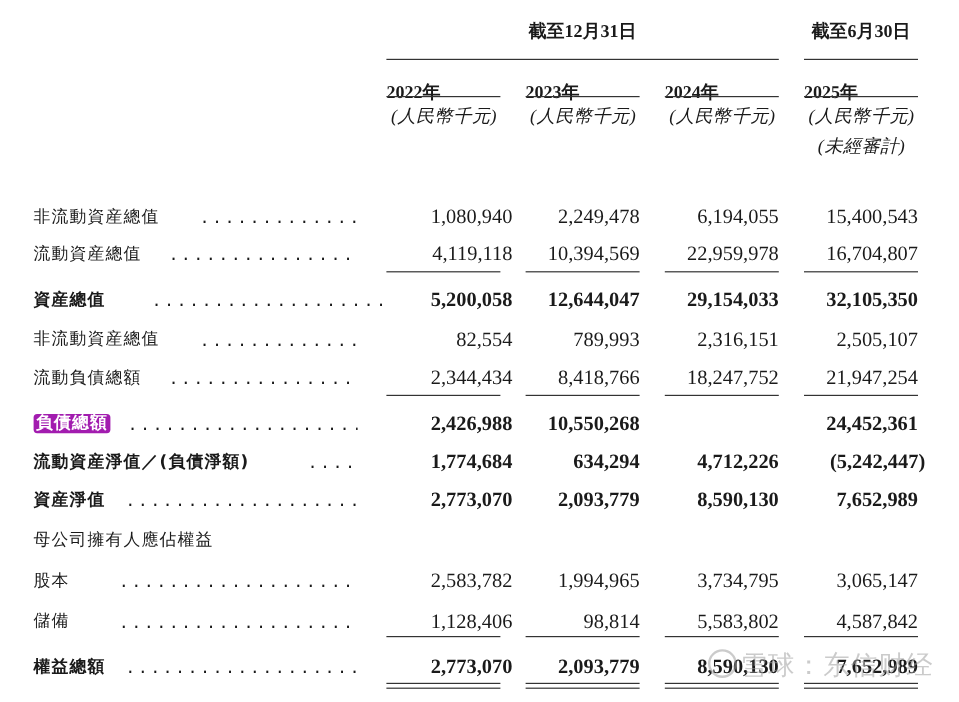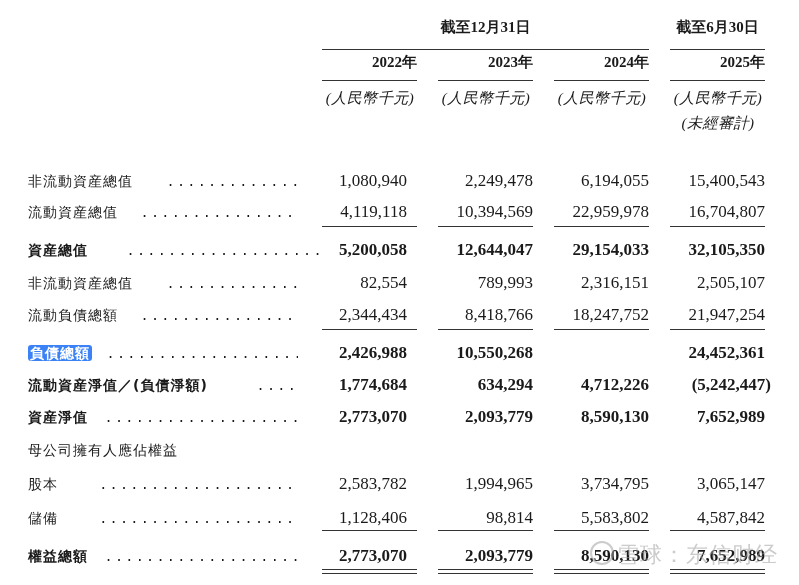--- a/index.html
+++ b/index.html
@@ -25,23 +25,23 @@
       text-align: center;
       line-height: 20px;
     }
     .hline {
       position: absolute;
       height: 0;
       border-top: 1.3px solid #333;
     }
     .year-label {
       position: absolute;
-      top: 52px;
-      width: 95px;
-      text-align: right;
+      top: 68px;
+      width: 95px;
+      text-align: left;
       font-weight: bold;
       font-size: 15px;
       line-height: 20px;
     }
     .unit-label {
       position: absolute;
       top: 88px;
       width: 100px;
       text-align: center;
       font-style: italic;
@@ -84,36 +84,36 @@
       right: 501px;
       font-family: "DejaVu Sans", sans-serif;
       font-size: 16px;
       line-height: 22px;
       letter-spacing: 5.3px;
       white-space: nowrap;
       overflow: hidden;
       text-align: right;
     }
     .badge {
-      background: #3b82f6;
+      background: #a21caf;
       color: #ffffff;
       border-radius: 3px;
       padding: 0 2px;
     }
     .cell {
       position: absolute;
       top: 4px;
       width: 95px;
       text-align: right;
       font-size: 17px;
       line-height: 22px;
       white-space: nowrap;
     }
     .cell.bold { font-weight: bold; }
-    .c1 { left: 312px; }
+    .c1 { left: 332px; }
     .c2 { left: 438px; }
     .c3 { left: 554px; }
     .c4 { left: 670px; }
     .c4.neg { left: 676px; }
 
     .sum-line {
       position: absolute;
       height: 0;
       border-top: 1.3px solid #333;
       width: 95px;

